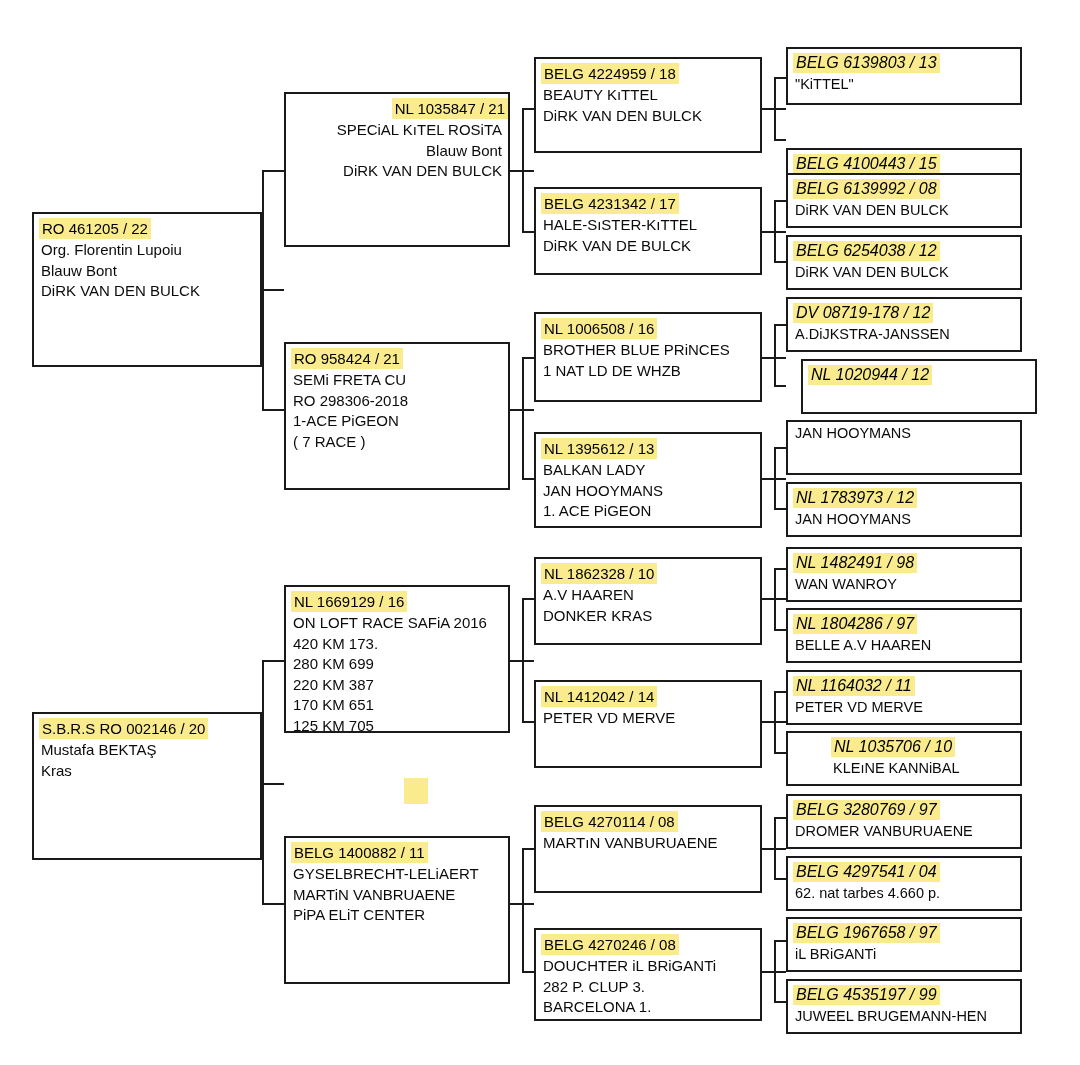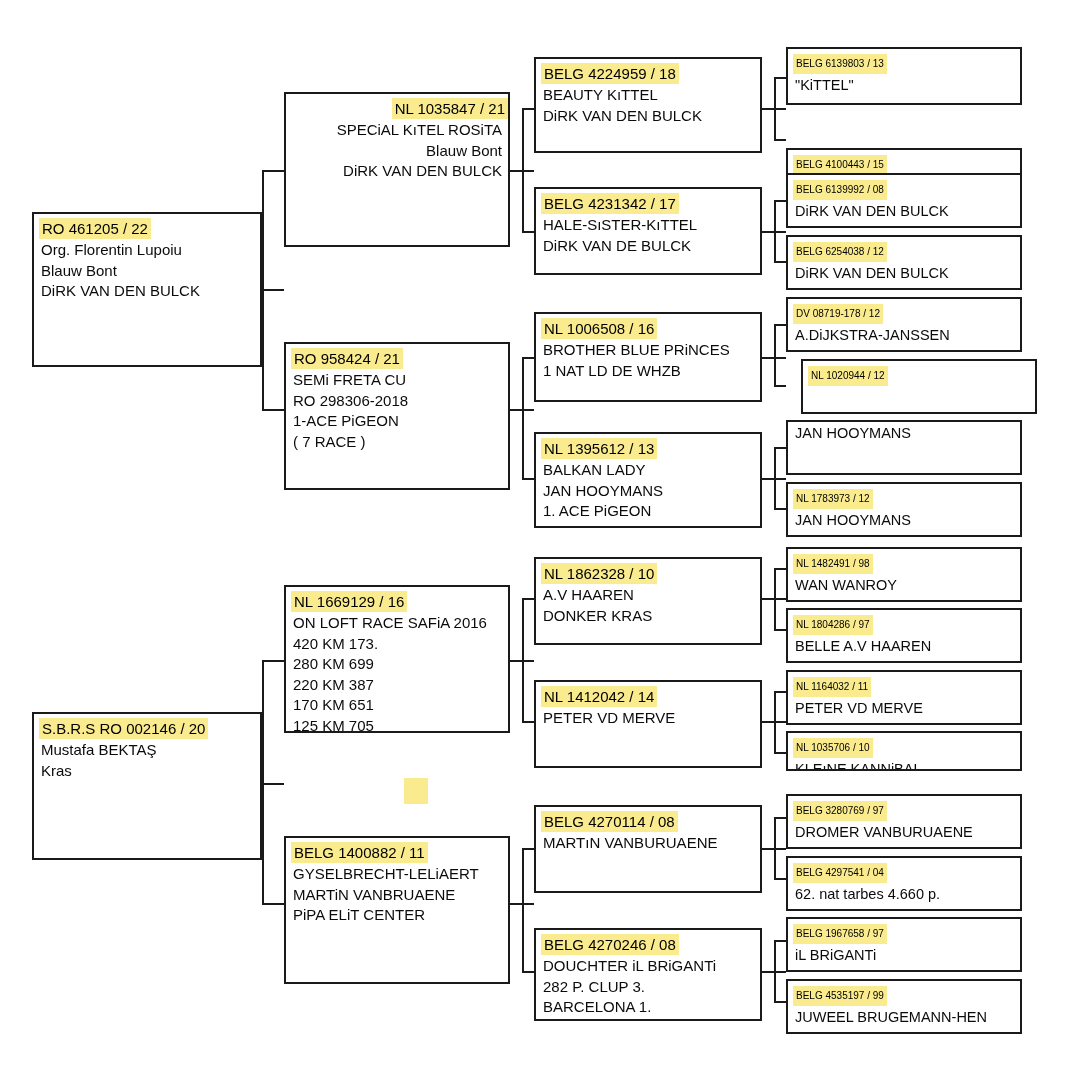--- a/index.html
+++ b/index.html
@@ -41,21 +41,21 @@
   }
   .node .body-lines {
     padding: 1px 6px 0 7px;
   }
   .node .txt-line {
     font-size: 15px;
     line-height: 20.5px;
     white-space: nowrap;
     color: #0b0b0b;
   }
-  .node.small .hl-line { font-size: 10px; line-height: 18px; }
+  .node.small .hl-line { font-size: 16px; line-height: 18px; font-style: italic; }
   .node.small .txt-line { font-size: 14.5px; line-height: 20px; }
 
   
   .conn {
     position: absolute;
     background: #1a1a1a;
   }
   .conn.h { height: 2px; }
   .conn.v { width: 2px; }
 
@@ -318,21 +318,21 @@
     <div class="body-lines">
         <div class="txt-line">BELLE A.V HAAREN</div>
       </div>
   </div>
   <div class="node small" style="left:786px; top:670px; width:236px; height:55px;">
     <div class="hl-wrap"><span class="hl-line">NL 1164032 / 11</span></div>
     <div class="body-lines">
         <div class="txt-line">PETER VD MERVE</div>
       </div>
   </div>
-  <div class="node small" style="left:786px; top:731px; width:236px; height:40px;">
+  <div class="node small" style="left:786px; top:731px; width:236px; height:55px;padding-left:38px;">
     <div class="hl-wrap"><span class="hl-line">NL 1035706 / 10</span></div>
     <div class="body-lines">
         <div class="txt-line">KLEıNE KANNiBAL</div>
       </div>
   </div>
   <div class="node small" style="left:786px; top:794px; width:236px; height:55px;">
     <div class="hl-wrap"><span class="hl-line">BELG 3280769 / 97</span></div>
     <div class="body-lines">
         <div class="txt-line">DROMER VANBURUAENE</div>
       </div>

